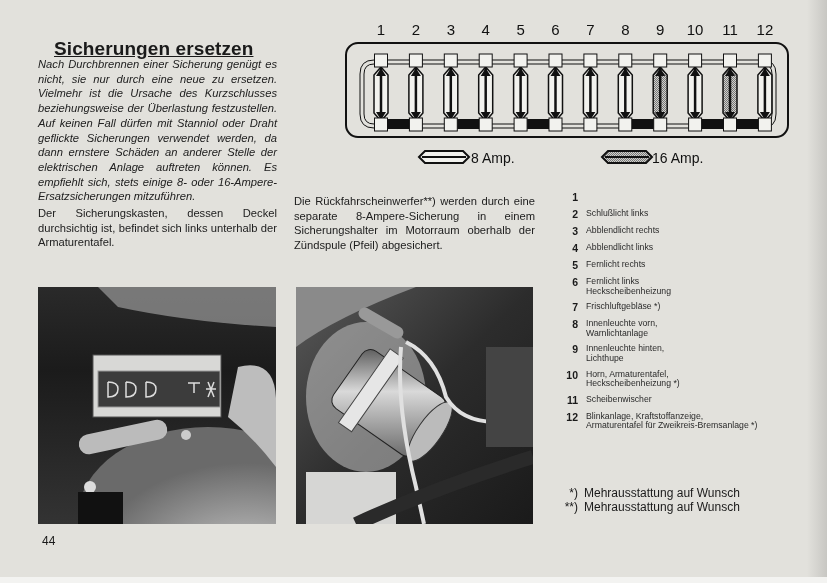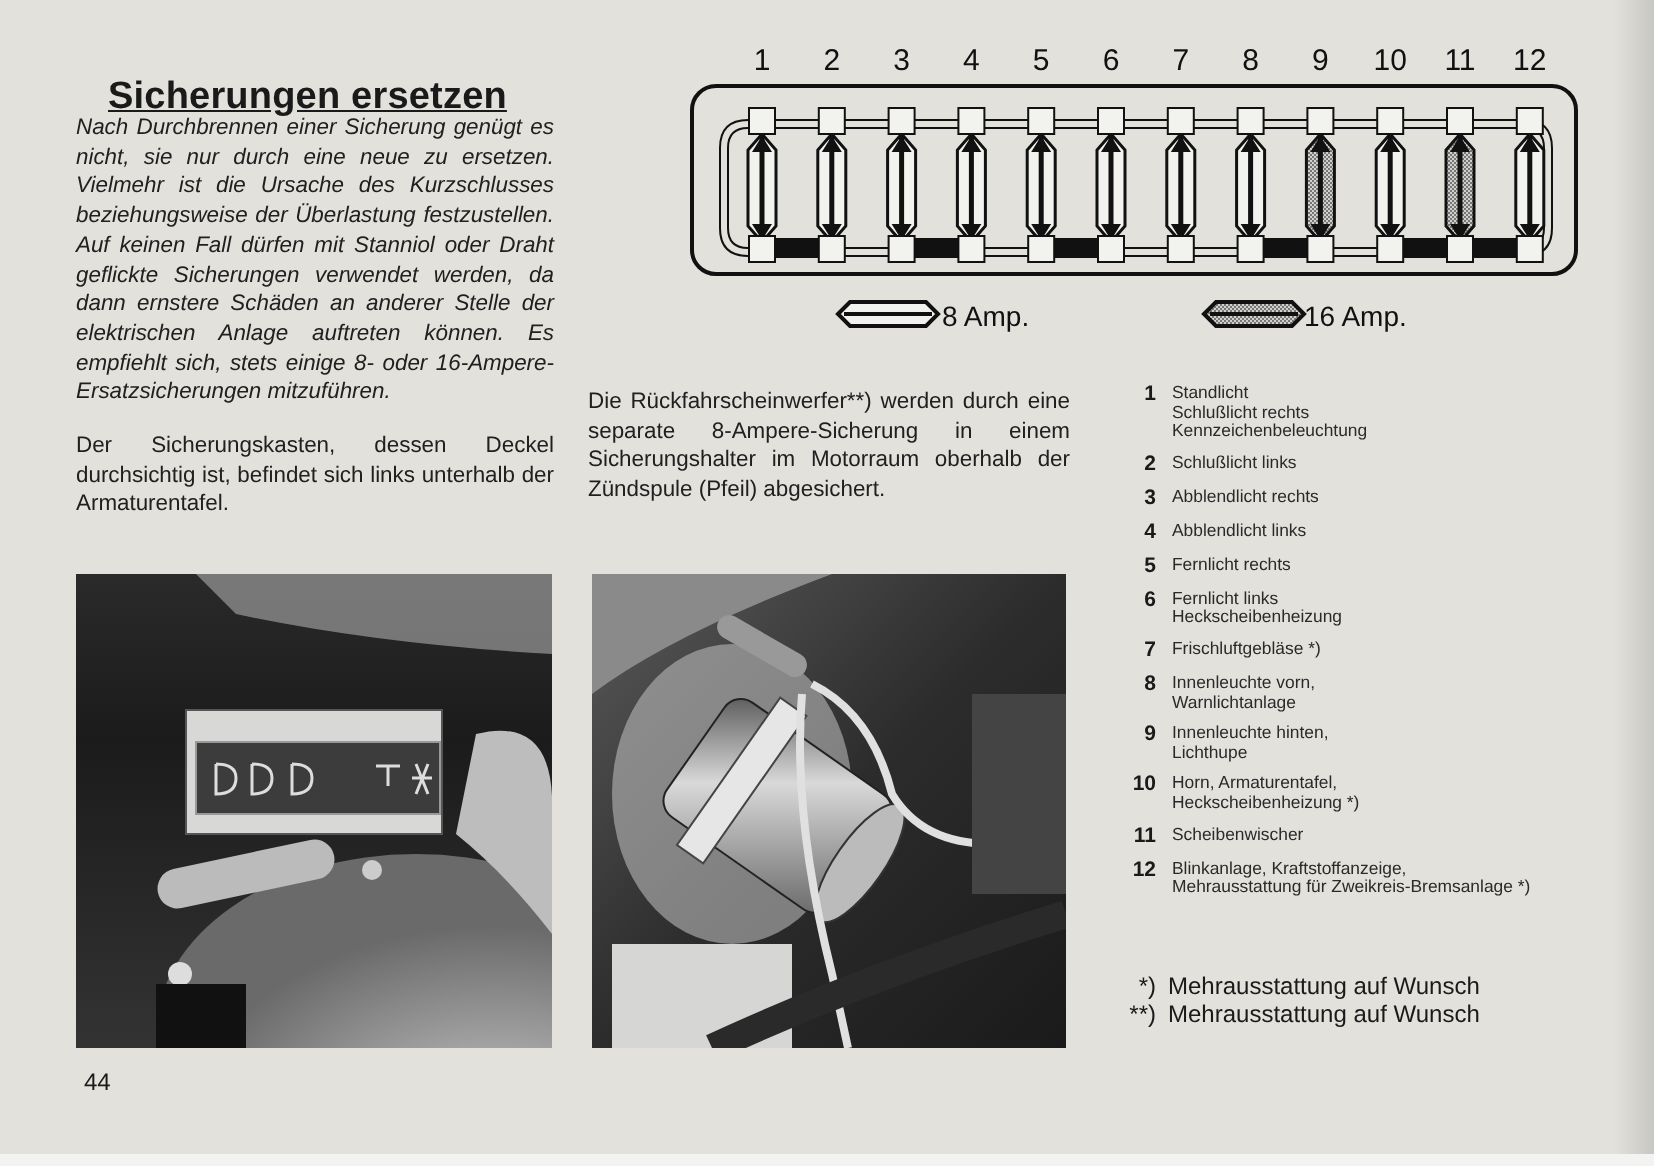--- a/index.html
+++ b/index.html
@@ -18,21 +18,21 @@
     }
     .title {
       position: absolute; left: 38px; top: 22px; font-size: 19px; font-weight: bold;
       letter-spacing: 0.1px; margin: 16px; text-decoration: underline;
     }
     .body-text {
       position: absolute; font-size: 11.2px; line-height: 14.7px; text-align: justify;
       margin: 0; color: #202020;
     }
     #p1 { left: 38px; top: 57px; width: 239px; font-style: italic; }
-    #p2 { left: 38px; top: 216px; width: 239px; }
+    #p2 { left: 38px; top: 206px; width: 239px; }
     #p3 { left: 294px; top: 194px; width: 241px; }
     .diagram { position: absolute; left: 344px; top: 18px; width: 450px; height: 150px; }
     .legend-list {
       position: absolute; left: 556px; top: 192px; width: 262px; list-style: none; margin: 0; padding: 0;
     }
     .legend-list li { display: flex; margin-bottom: 6px; }
     .legend-list .num {
       width: 22px; text-align: right; font-size: 10.5px; font-weight: bold; padding-right: 8px; line-height: 11px;
     }
     .legend-list .desc { font-size: 8.7px; line-height: 9.6px; color: #2a2a2a; }
@@ -169,25 +169,20 @@
     <text x="281.29999999999995" y="17" text-anchor="middle" font-family="Liberation Sans, sans-serif" font-size="15" fill="#111111">8</text>
     <text x="316.2" y="17" text-anchor="middle" font-family="Liberation Sans, sans-serif" font-size="15" fill="#111111">9</text>
     <text x="351.09999999999997" y="17" text-anchor="middle" font-family="Liberation Sans, sans-serif" font-size="15" fill="#111111">10</text>
     <text x="386" y="17" text-anchor="middle" font-family="Liberation Sans, sans-serif" font-size="15" fill="#111111">11</text>
     <text x="420.9" y="17" text-anchor="middle" font-family="Liberation Sans, sans-serif" font-size="15" fill="#111111">12</text>
   </svg>
 
 <ul class="legend-list" id="fuse-list">
     <li>
       <div class="num">1</div>
-      <div class="desc">
-        <span>Standlicht</span>
-        <span>Schlußlicht rechts</span>
-        <span>Kennzeichenbeleuchtung</span>
-      </div>
     </li>
     <li>
       <div class="num">2</div>
       <div class="desc">
         <span>Schlußlicht links</span>
       </div>
     </li>
     <li>
       <div class="num">3</div>
       <div class="desc">
@@ -243,21 +238,21 @@
     <li>
       <div class="num">11</div>
       <div class="desc">
         <span>Scheibenwischer</span>
       </div>
     </li>
     <li>
       <div class="num">12</div>
       <div class="desc">
         <span>Blinkanlage, Kraftstoffanzeige,</span>
-        <span>Mehrausstattung für Zweikreis-Bremsanlage *)</span>
+        <span>Armaturentafel für Zweikreis-Bremsanlage *)</span>
       </div>
     </li>
   </ul>
 
 <div class="footnotes" id="footnotes">
     <div class="fn">
       <div class="mark">*)</div>
       <div class="fn-text">
         <span>Mehrausstattung auf Wunsch</span>
       </div>

